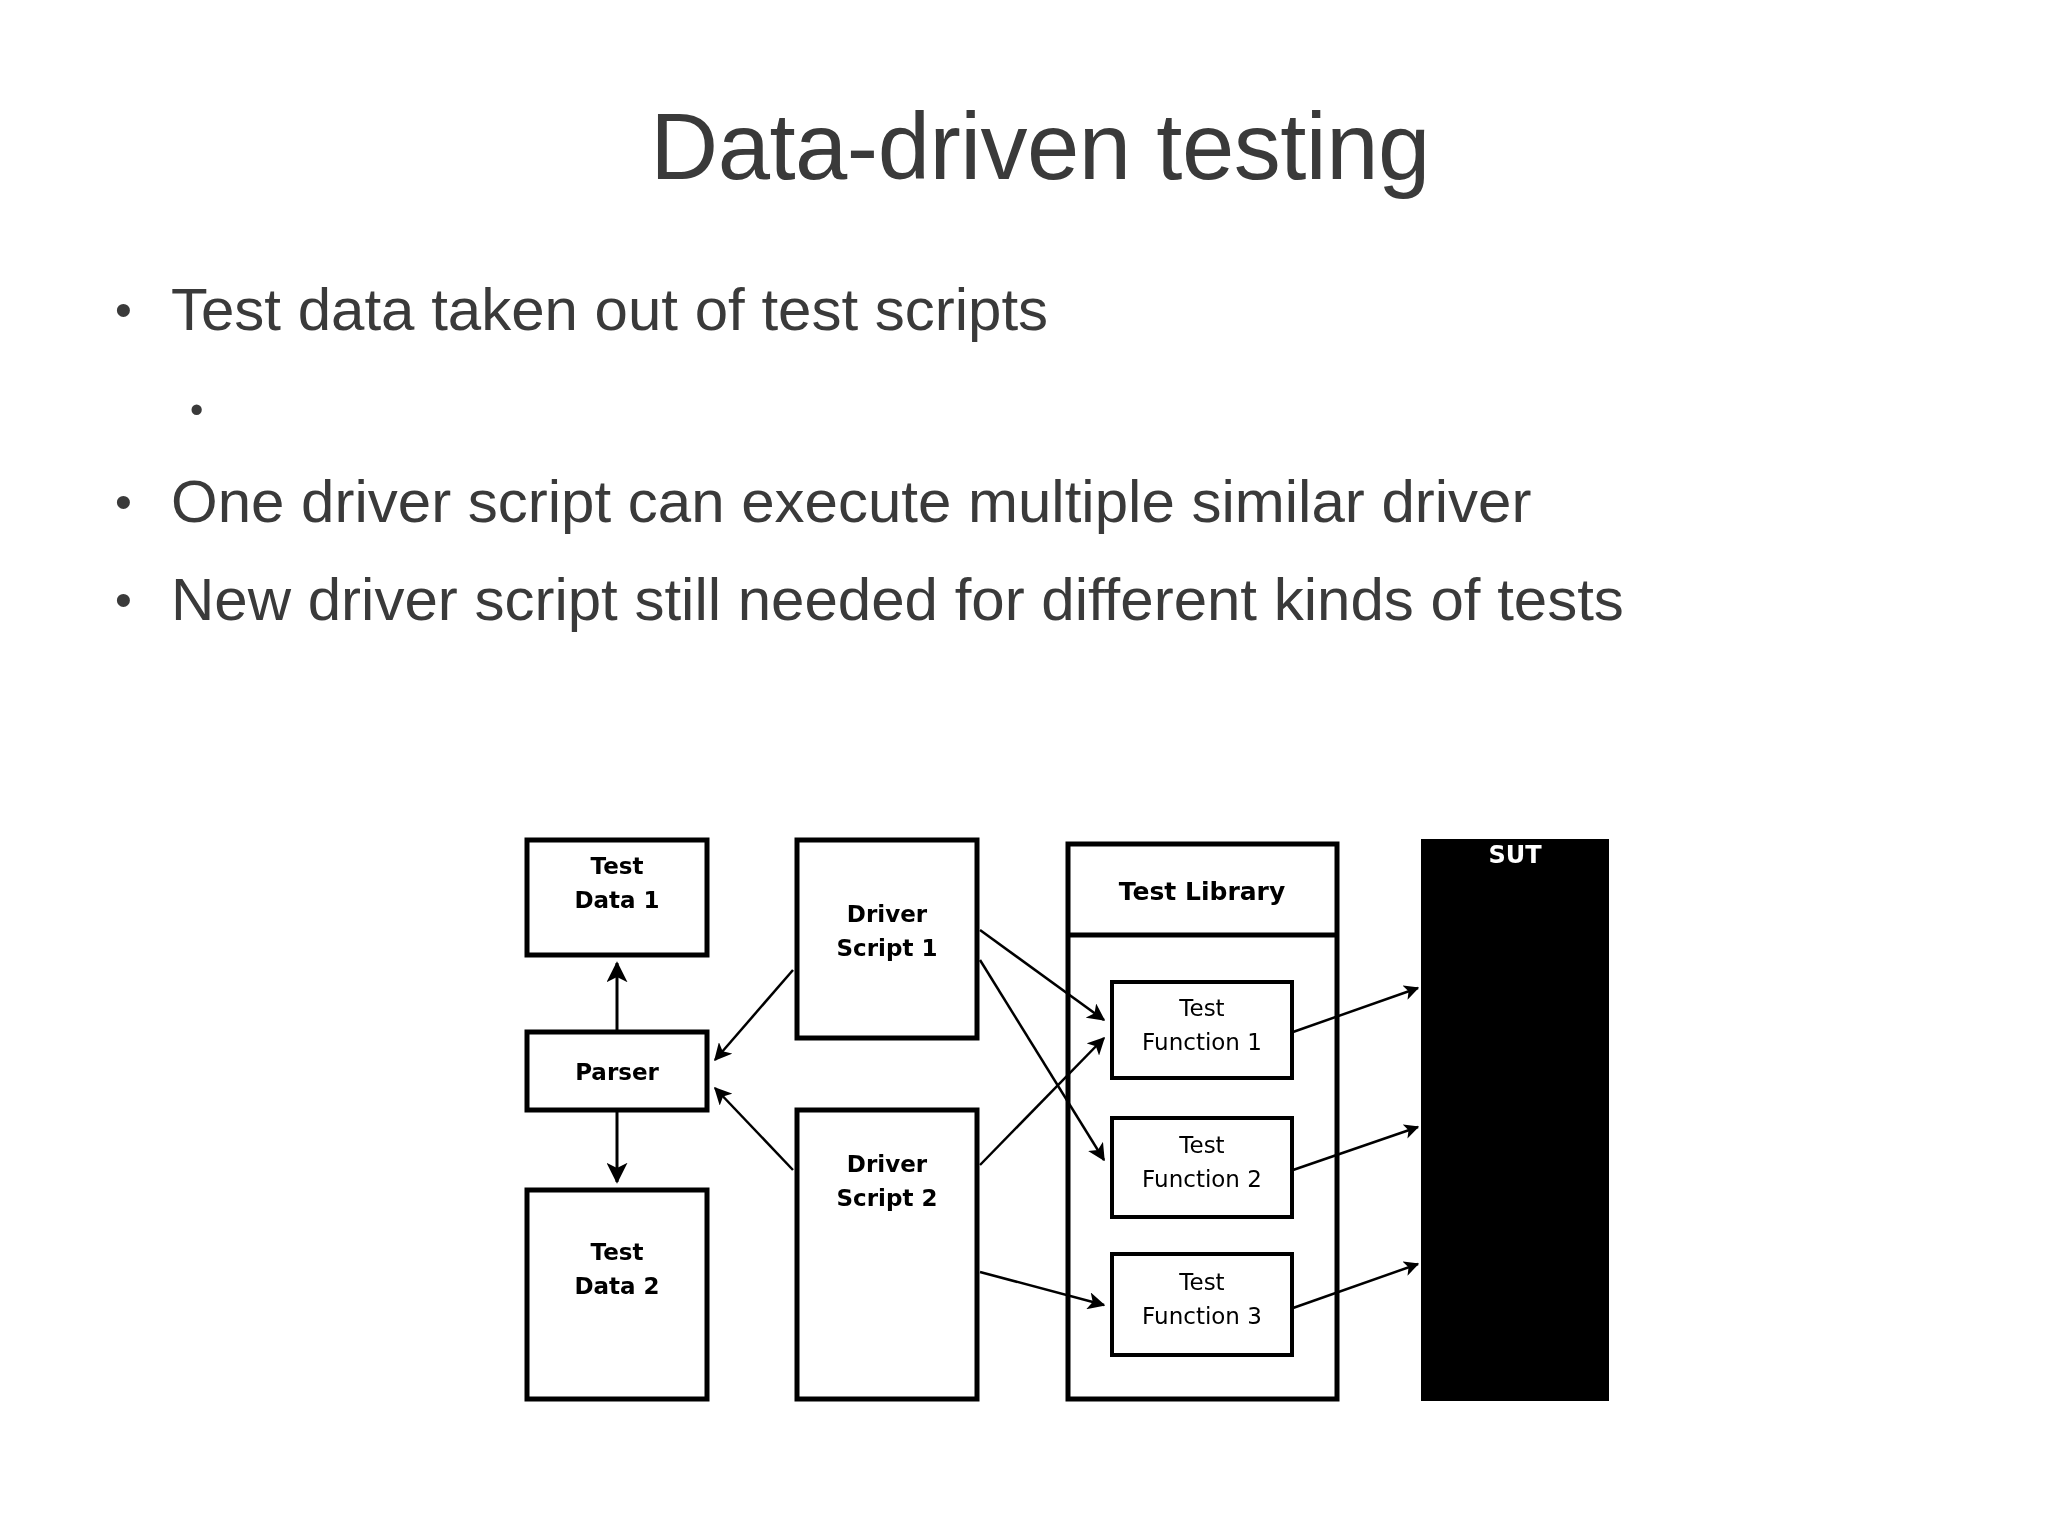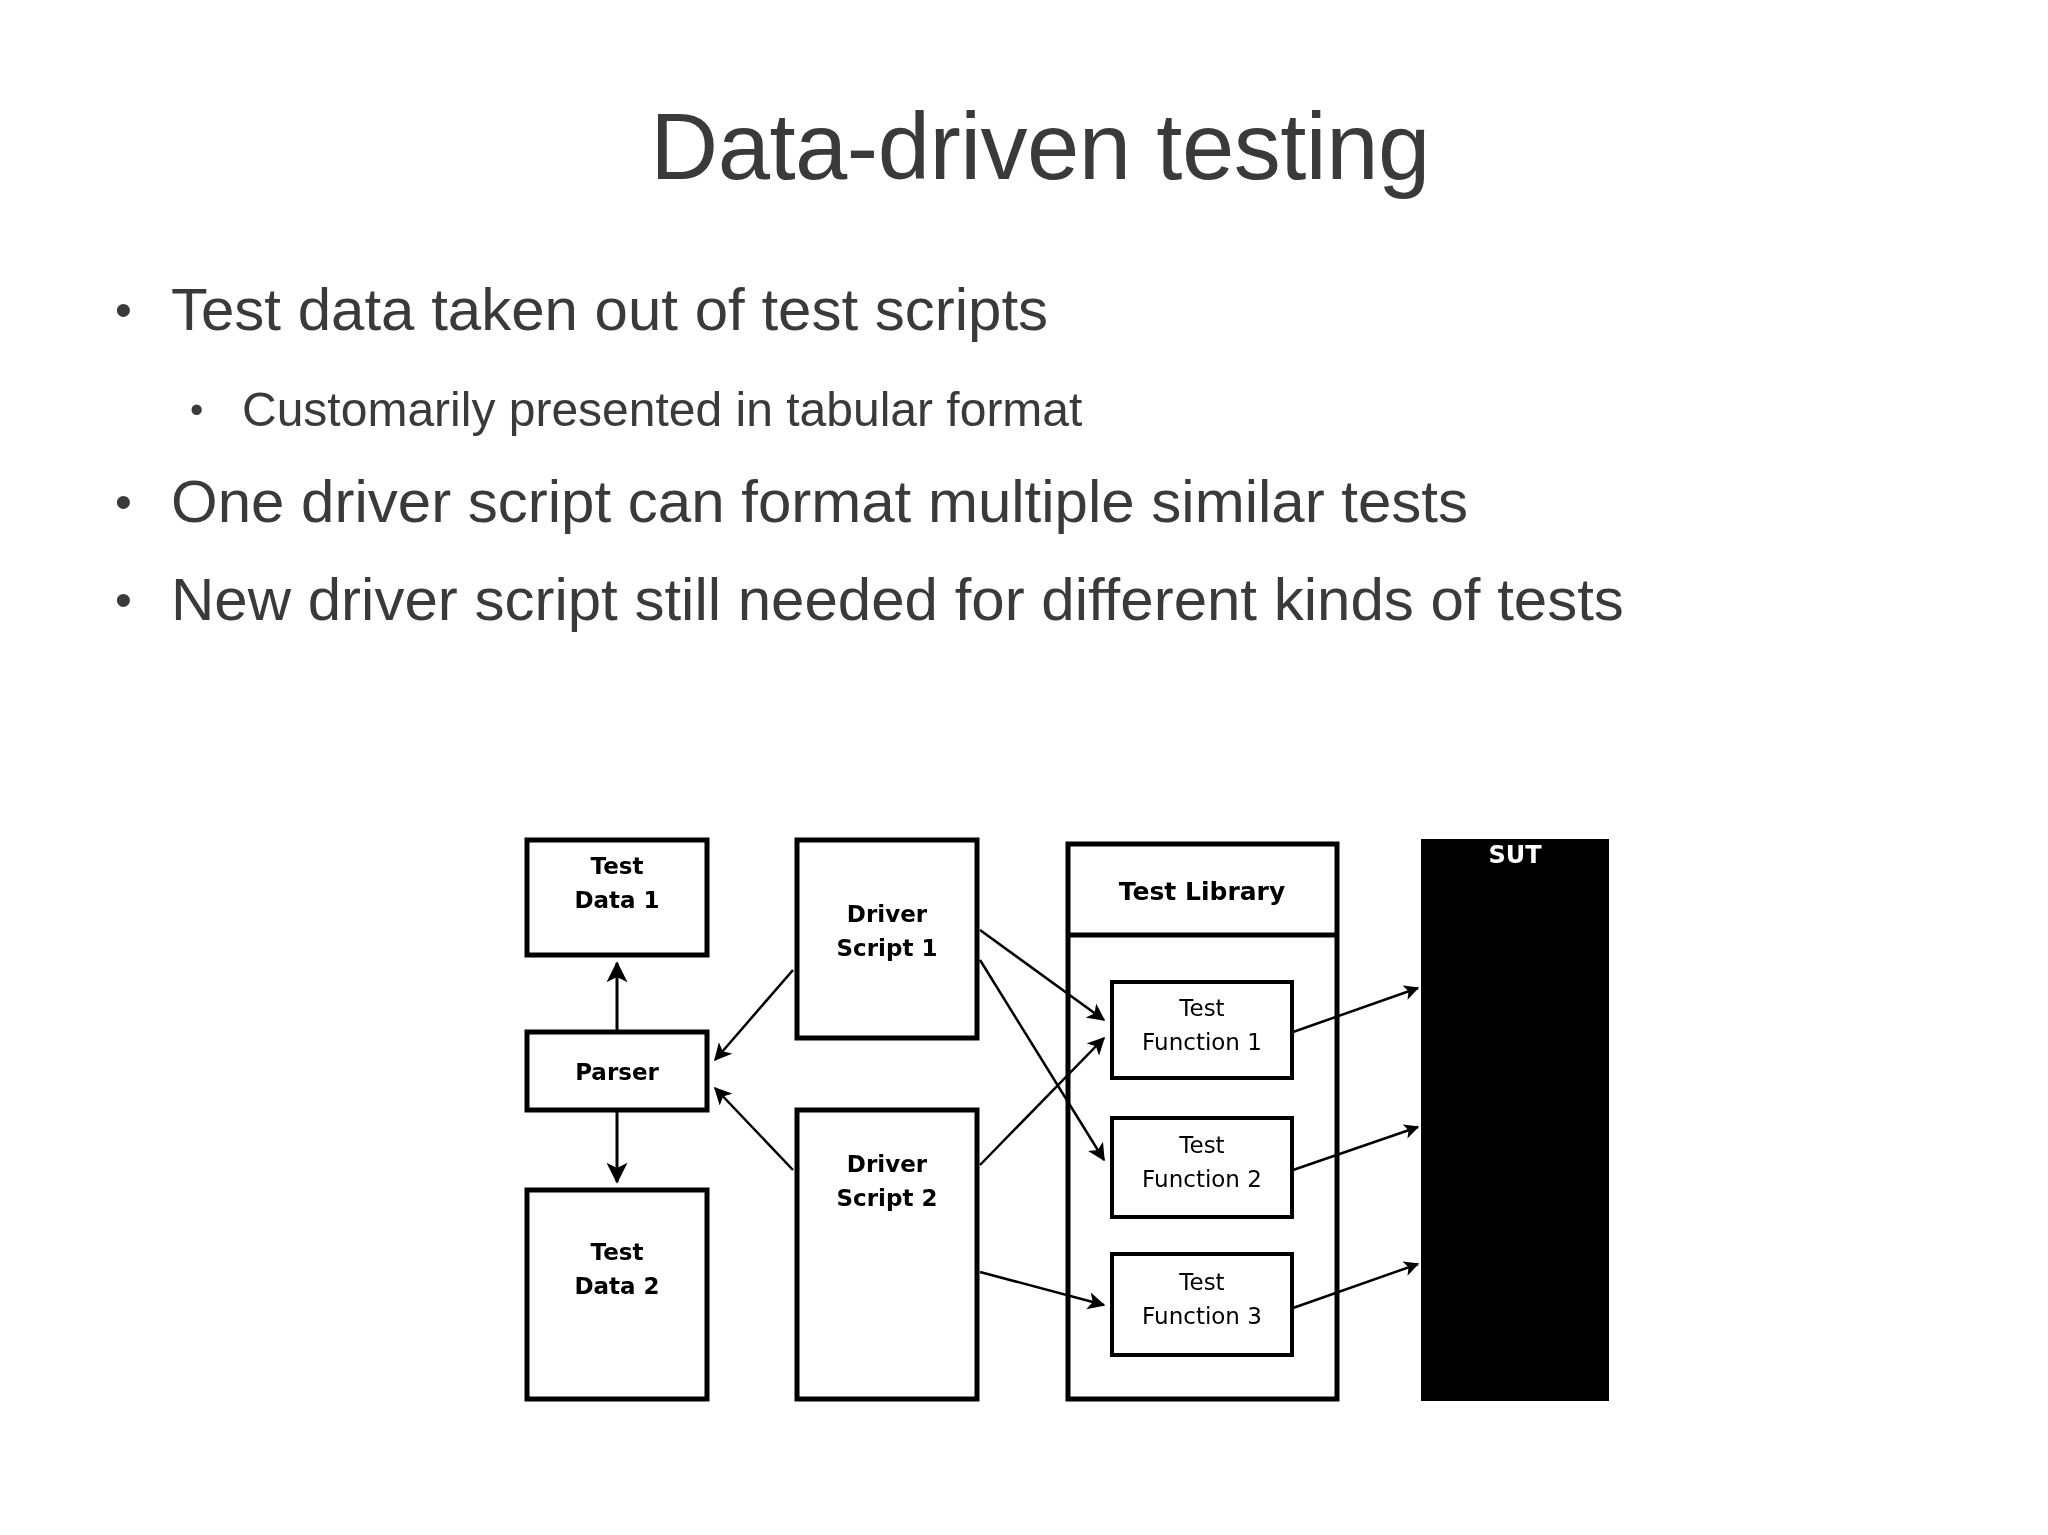--- a/index.html
+++ b/index.html
@@ -140,28 +140,27 @@
 
   <div class="bullet-row level-1">
     <span class="bullet-dot">•</span>
     <span class="bullet-text">Test data taken out of test scripts</span>
   </div>
 
   <div class="spacer-1"></div>
 
   <div class="bullet-row level-2">
     <span class="bullet-dot">•</span>
-    <span class="bullet-text">Customarily presented in tabular format</span>
   </div>
 
   <div class="spacer-2"></div>
 
   <div class="bullet-row level-1">
     <span class="bullet-dot">•</span>
-    <span class="bullet-text">One driver script can format multiple similar tests</span>
+    <span class="bullet-text">One driver script can execute multiple similar driver</span>
   </div>
 
   <div class="spacer-2"></div>
 
   <div class="bullet-row level-1">
     <span class="bullet-dot">•</span>
     <span class="bullet-text">New driver script still needed for different kinds of tests</span>
   </div>
 
 </div>

